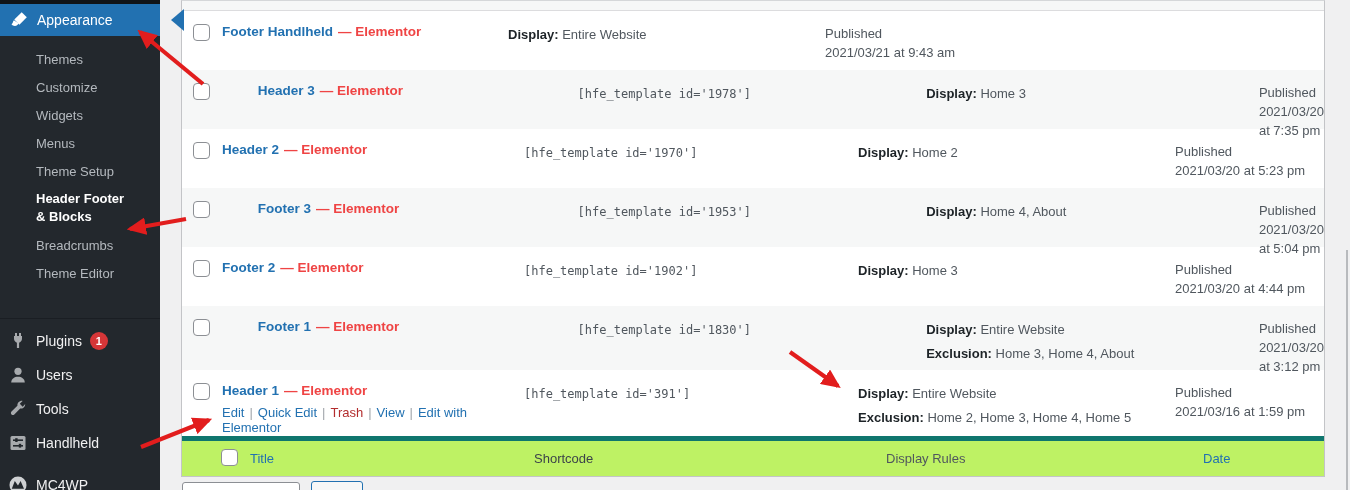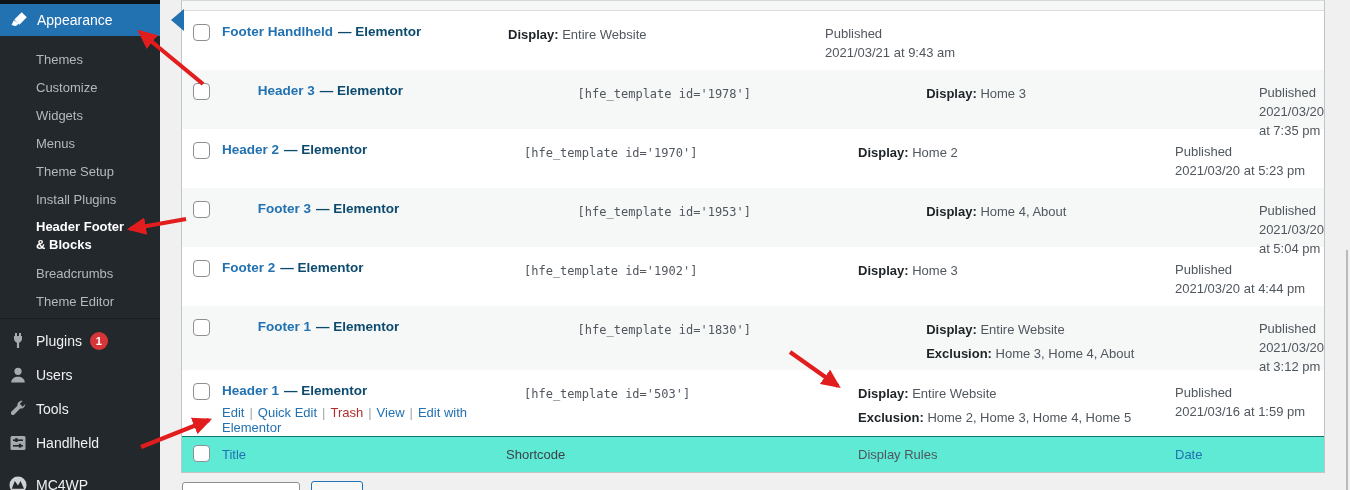--- a/index.html
+++ b/index.html
@@ -55,29 +55,29 @@
   .title-col{width:284px;padding:13px 0 0 10px;}
   .code-col{width:350px;padding:16px 0 0 28px;}
   .disp-col{width:318px;padding:12px 0 0 12px;line-height:24px;}
   .date-col{flex:1;padding:13px 0 0 11px;line-height:19px;color:#50575e;}
   .checkbox{
     display:inline-block;width:15px;height:15px;background:#fff;border:1px solid #8c8f94;
     border-radius:4px;cursor:pointer;
   }
   a{text-decoration:none;cursor:pointer;}
   .row-title{color:#2271b1;font-weight:700;font-size:13.5px;}
-  .suffix{color:#0c4a6e;font-weight:700;font-size:13.5px;margin-left:5px;}
+  .suffix{color:#ef4444;font-weight:700;font-size:13.5px;margin-left:5px;}
   .mono{font-family:"DejaVu Sans Mono","Liberation Mono",monospace;font-size:12px;color:#50575e;}
   .disp-col b{color:#1d2327;font-weight:700;}
   .disp-col span{color:#50575e;}
   .row-actions{margin-top:7px;font-size:13px;}
   .row-actions a{color:#2271b1;}
   .row-actions a.trash{color:#b32d2e;}
   .row-actions .sep{color:#a0a5aa;padding:0 5px;}
-  .tfoot{height:35px;border-top:1px solid #0f766e;background:#5eead4;display:flex;align-items:center;}
+  .tfoot{height:35px;border-top:5px solid #0f766e;background:#bef264;display:flex;align-items:center;padding-left:28px;}
   .tfoot .col{padding-top:0;}
   .tfoot .cb-col{padding:0 0 0 11px;}
   .tfoot .title-col{padding:0 0 0 10px;}
   .tfoot .code-col{padding:0 0 0 10px;color:#3c434a;}
   .tfoot .disp-col{padding:0 0 0 12px;line-height:normal;color:#3c434a;}
   .tfoot .date-col{padding:0 0 0 11px;}
   .sort-link{color:#2271b1;font-size:13px;}
 
   
   .bulk-select{
@@ -109,21 +109,20 @@
     <span>Appearance</span>
     <span class="arrow-notch"></span>
   </div>
 
   <ul class="submenu">
     <li>Themes</li>
     <li>Customize</li>
     <li>Widgets</li>
     <li>Menus</li>
     <li>Theme Setup</li>
-    <li>Install Plugins</li>
     <li class="current">Header Footer &amp; Blocks</li>
     <li>Breadcrumbs</li>
     <li>Theme Editor</li>
   </ul>
 
   <div class="sep-line"></div>
 
   <ul class="mainmenu">
     <li>
       <span class="mi">
@@ -272,21 +271,21 @@
     <div class="row h66">
       <div class="col cb-col"><span class="checkbox"></span></div>
       <div class="col title-col">
         <div>
           <a class="row-title">Header 1</a><span class="suffix">— Elementor</span>
         </div>
         <div class="row-actions">
           <a>Edit</a><span class="sep">|</span><a>Quick Edit</a><span class="sep">|</span><a class="trash">Trash</a><span class="sep">|</span><a>View</a><span class="sep">|</span><a>Edit with Elementor</a>
         </div>
       </div>
-      <div class="col code-col"><span class="mono">[hfe_template id='503']</span></div>
+      <div class="col code-col"><span class="mono">[hfe_template id='391']</span></div>
       <div class="col disp-col">
         <div><b>Display:</b> <span>Entire Website</span></div>
         <div><b>Exclusion:</b> <span>Home 2, Home 3, Home 4, Home 5</span></div>
       </div>
       <div class="col date-col">
         <div>Published</div>
         <div>2021/03/16 at 1:59 pm</div>
       </div>
     </div>
 

